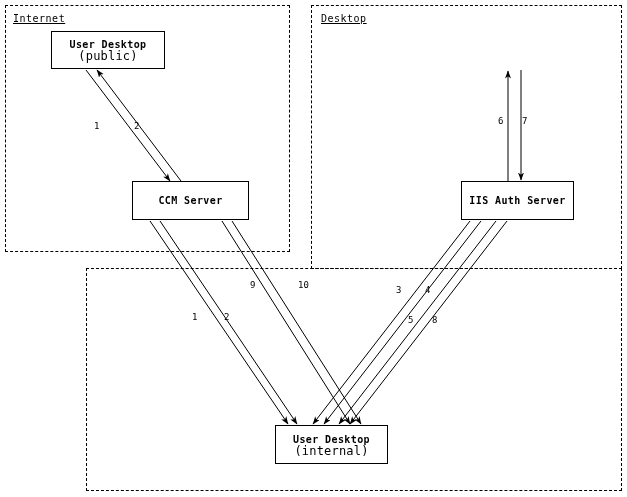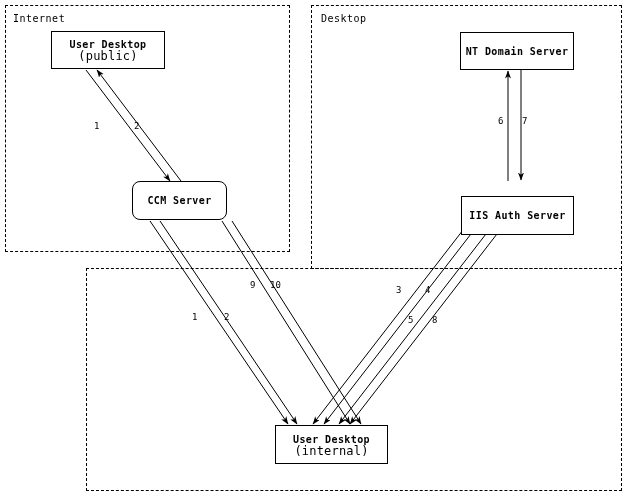--- a/index.html
+++ b/index.html
@@ -1,21 +1,21 @@
 <!DOCTYPE html>
 <html><head>
 <meta charset="utf-8">
 <style>
   html,body{margin:0;padding:0;background:#ffffff;}
   body{width:627px;height:497px;position:relative;overflow:hidden;
        font-family:"DejaVu Sans Mono","Liberation Mono",monospace;color:#000;}
   #stage{position:absolute;left:0;top:0;width:627px;height:497px;}
   #svg{position:absolute;left:0;top:0;width:627px;height:497px;}
   .zone{position:absolute;border:1px dashed #000;box-sizing:border-box;}
-  .zone-label{position:absolute;font-size:10px;letter-spacing:.5px;white-space:nowrap;}
+  .zone-label{position:absolute;font-size:10px;letter-spacing:.5px;white-space:nowrap;text-decoration:underline;}
   .node{position:absolute;border:1px solid #000;background:#fff;box-sizing:border-box;
         display:flex;flex-direction:column;align-items:center;justify-content:center;}
   .node .t1{font-size:10px;font-weight:bold;letter-spacing:.4px;white-space:nowrap;line-height:13px;}
   .node .t2{font-size:12px;letter-spacing:.2px;white-space:nowrap;line-height:11px;}
   .flow-label{position:absolute;font-size:9px;line-height:9px;white-space:nowrap;}
 </style>
 </head>
 <body>
 
 <div id="stage">
@@ -53,43 +53,40 @@
   <div class="zone" style="left:311px;top:5px;width:311px;height:264px;"></div>
   <div class="zone-label" style="left:321px;top:13px;">Desktop</div>
 
   <div class="zone" style="left:86px;top:268px;width:536px;height:223px;"></div>
 
   <div class="node" style="left:51px;top:31px;width:114px;height:38px;">
     <span class="t1">User Desktop</span>
     <span class="t2">(public)</span>
   </div>
 
-  <div class="node" style="left:132px;top:181px;width:95px;height:39px;border-radius:8px;">
+  <div class="node" style="left:132px;top:181px;width:117px;height:39px;">
     <span class="t1">CCM Server</span>
   </div>
 
-  <div class="node" style="left:460px;top:32px;width:114px;height:38px;">
-    <span class="t1">NT Domain Server</span>
-  </div>
 
-  <div class="node" style="left:461px;top:181px;width:113px;height:39px;margin-top:15px;">
+  <div class="node" style="left:461px;top:181px;width:113px;height:39px;">
     <span class="t1">IIS Auth Server</span>
   </div>
 
   <div class="node" style="left:275px;top:425px;width:113px;height:39px;">
     <span class="t1">User Desktop</span>
     <span class="t2">(internal)</span>
   </div>
 
   <div class="flow-label" style="left:94px;top:122px;">1</div>
   <div class="flow-label" style="left:134px;top:122px;">2</div>
   <div class="flow-label" style="left:192px;top:313px;">1</div>
   <div class="flow-label" style="left:224px;top:313px;">2</div>
   <div class="flow-label" style="left:396px;top:286px;">3</div>
   <div class="flow-label" style="left:425px;top:286px;">4</div>
   <div class="flow-label" style="left:408px;top:316px;">5</div>
   <div class="flow-label" style="left:498px;top:117px;">6</div>
   <div class="flow-label" style="left:522px;top:117px;">7</div>
   <div class="flow-label" style="left:432px;top:316px;">8</div>
   <div class="flow-label" style="left:250px;top:281px;">9</div>
-  <div class="flow-label" style="left:270px;top:281px;text-align:right;">10</div>
+  <div class="flow-label" style="left:298px;top:281px;text-align:right;">10</div>
 
 </div>
 
 </body></html>

